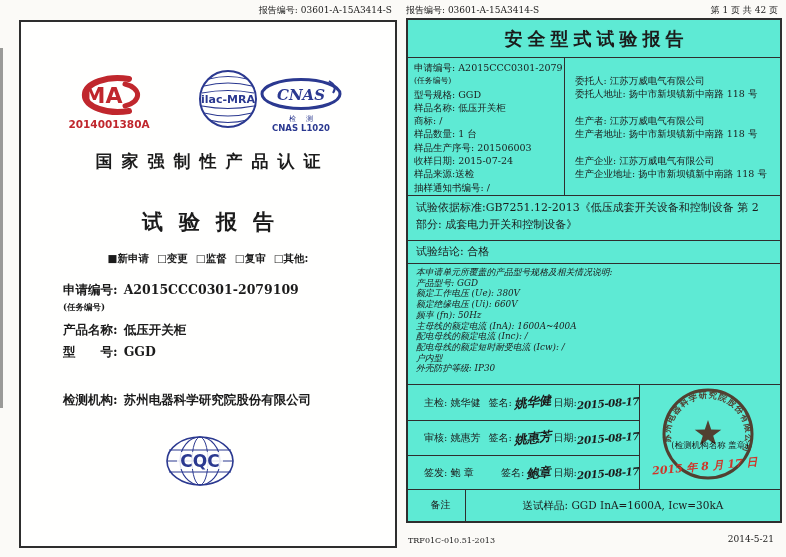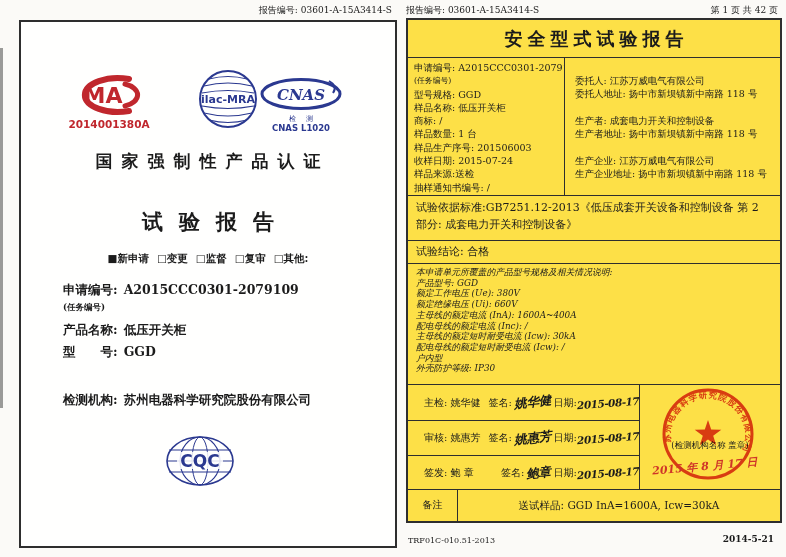--- a/index.html
+++ b/index.html
@@ -30,21 +30,21 @@
   .f-app{top:260px;}
   .f-task{position:absolute;left:42px;top:280px;font-size:8.5px;font-weight:600;}
   .f-product{top:300px;}
   .f-model{top:322px;}
   .f-agency{top:370px;}
   .cqc-svg{position:absolute;left:143px;top:412px;}
 
   
   .rp-report-no{position:absolute;left:406px;top:4px;font-size:9px;white-space:nowrap;}
   .rp-page-info{position:absolute;right:8px;top:4px;font-size:9px;white-space:nowrap;}
-  .page-right{position:absolute;left:406px;top:18px;width:372px;height:501px;border:2px solid #2e2e2e;background:#fde047;box-sizing:content-box;}
+  .page-right{position:absolute;left:406px;top:18px;width:372px;height:501px;border:2px solid #2e2e2e;background:#5eead4;box-sizing:content-box;}
   .page-right .row{box-sizing:border-box;border-top:1.5px solid #2e2e2e;}
   .r-title{height:37px;line-height:37px;text-align:center;font-size:18px;font-weight:600;letter-spacing:5px;text-indent:5px;border-top:none !important;}
   .r-info{display:flex;height:138px;}
   .r-info-left{width:157px;border-right:1.5px solid #2e2e2e;padding:3px 4px 0 6px;box-sizing:border-box;overflow:hidden;}
   .r-info-right{flex:1;padding:16px 4px 0 10px;box-sizing:border-box;overflow:hidden;}
   .line{font-size:9.5px;line-height:13.3px;min-height:13.3px;white-space:nowrap;}
   .r-info-left .line:nth-child(2){font-size:7.8px;}
   .r-standard{height:45px;padding:4px 8px;font-size:11px;line-height:16.5px;overflow:hidden;}
   .r-conclusion{height:23px;line-height:22px;padding-left:8px;font-size:11px;}
   .r-specs{height:121px;padding:3px 8px 0 8px;overflow:hidden;font-style:italic;}
@@ -53,25 +53,25 @@
   .r-sign-rows{width:231px;}
   .sig-row{height:35px;display:flex;align-items:center;padding-left:16px;box-sizing:border-box;font-size:10px;white-space:nowrap;}
   .sig-row + .sig-row{border-top:1.5px solid #2e2e2e;}
   .sig-role{width:80px;}
   .script{font-style:italic;font-weight:bold;transform:rotate(-6deg);display:inline-block;font-size:12.5px;margin:0 2px;}
   .date-script{font-style:italic;font-weight:bold;transform:rotate(-4deg);display:inline-block;font-size:10.5px;letter-spacing:-0.5px;}
   .r-seal-cell{flex:1;border-left:1.5px solid #2e2e2e;position:relative;overflow:visible;}
   .seal-note{position:absolute;top:55px;width:100%;text-align:center;font-size:8.5px;white-space:nowrap;z-index:1;}
   .seal-date{position:absolute;top:74px;left:12px;color:#cf3428;font-size:11px;font-style:italic;font-weight:bold;transform:rotate(-5deg);z-index:3;white-space:nowrap;}
   .seal-svg{position:absolute;left:20px;top:1px;z-index:2;opacity:.93;mix-blend-mode:multiply;}
-  .r-remark{display:flex;height:32px;}
+  .r-remark{display:flex;height:32px;padding-left:8px;}
   .remark-label{width:50px;border-right:1.5px solid #2e2e2e;text-align:center;line-height:30px;font-size:10px;box-sizing:border-box;}
   .remark-value{flex:1;text-align:center;line-height:30px;font-size:10.5px;white-space:nowrap;}
   .rp-footer-left{position:absolute;left:408px;top:536px;font-size:8px;white-space:nowrap;}
-  .rp-footer-right{position:absolute;right:12px;top:534px;font-size:9px;font-weight:bold;white-space:nowrap;}
+  .rp-footer-right{position:absolute;right:12px;top:534px;font-size:9px;font-weight:normal;white-space:nowrap;}
 </style>
 </head>
 <body>
 
 <div class="spine"></div>
 
 <div class="lp-report-no">报告编号: 03601-A-15A3414-S</div>
 
 <div class="page-left">
 
@@ -143,40 +143,40 @@
         <div class="line">样品数量: 1 台</div>
         <div class="line">样品生产序号: 201506003</div>
         <div class="line">收样日期: 2015-07-24</div>
         <div class="line">样品来源:送检</div>
         <div class="line">抽样通知书编号: /</div>
       </div>
     <div class="r-info-right">
         <div class="line">委托人: 江苏万威电气有限公司</div>
         <div class="line">委托人地址: 扬中市新坝镇新中南路 118 号</div>
         <div class="line"></div>
-        <div class="line">生产者: 成套电力开关和控制设备</div>
+        <div class="line">生产者: 江苏万威电气有限公司</div>
         <div class="line">生产者地址: 扬中市新坝镇新中南路 118 号</div>
         <div class="line"></div>
         <div class="line">生产企业: 江苏万威电气有限公司</div>
         <div class="line">生产企业地址: 扬中市新坝镇新中南路 118 号</div>
       </div>
   </div>
 
   <div class="row r-standard">试验依据标准:GB7251.12-2013《低压成套开关设备和控制设备 第 2 部分: 成套电力开关和控制设备》</div>
 
   <div class="row r-conclusion">试验结论: 合格</div>
 
   <div class="row r-specs">
       <div class="line">本申请单元所覆盖的产品型号规格及相关情况说明:</div>
       <div class="line">产品型号: GGD</div>
       <div class="line">额定工作电压 (Ue): 380V</div>
       <div class="line">额定绝缘电压 (Ui): 660V</div>
+      <div class="line">频率 (fn): 50Hz</div>
       <div class="line">主母线的额定电流 (InA): 1600A~400A</div>
       <div class="line">配电母线的额定电流 (Inc): /</div>
-      <div class="line">主母线的额定短时耐受电流 (Icw): 30kA</div>
       <div class="line">配电母线的额定短时耐受电流 (Icw): /</div>
       <div class="line">户内型</div>
       <div class="line">外壳防护等级: IP30</div>
     </div>
 
   <div class="row r-sign-area">
     <div class="r-sign-rows">
       <div class="sig-row">
         <span class="sig-role">主检: 姚华健</span>
         <span>签名:</span>

